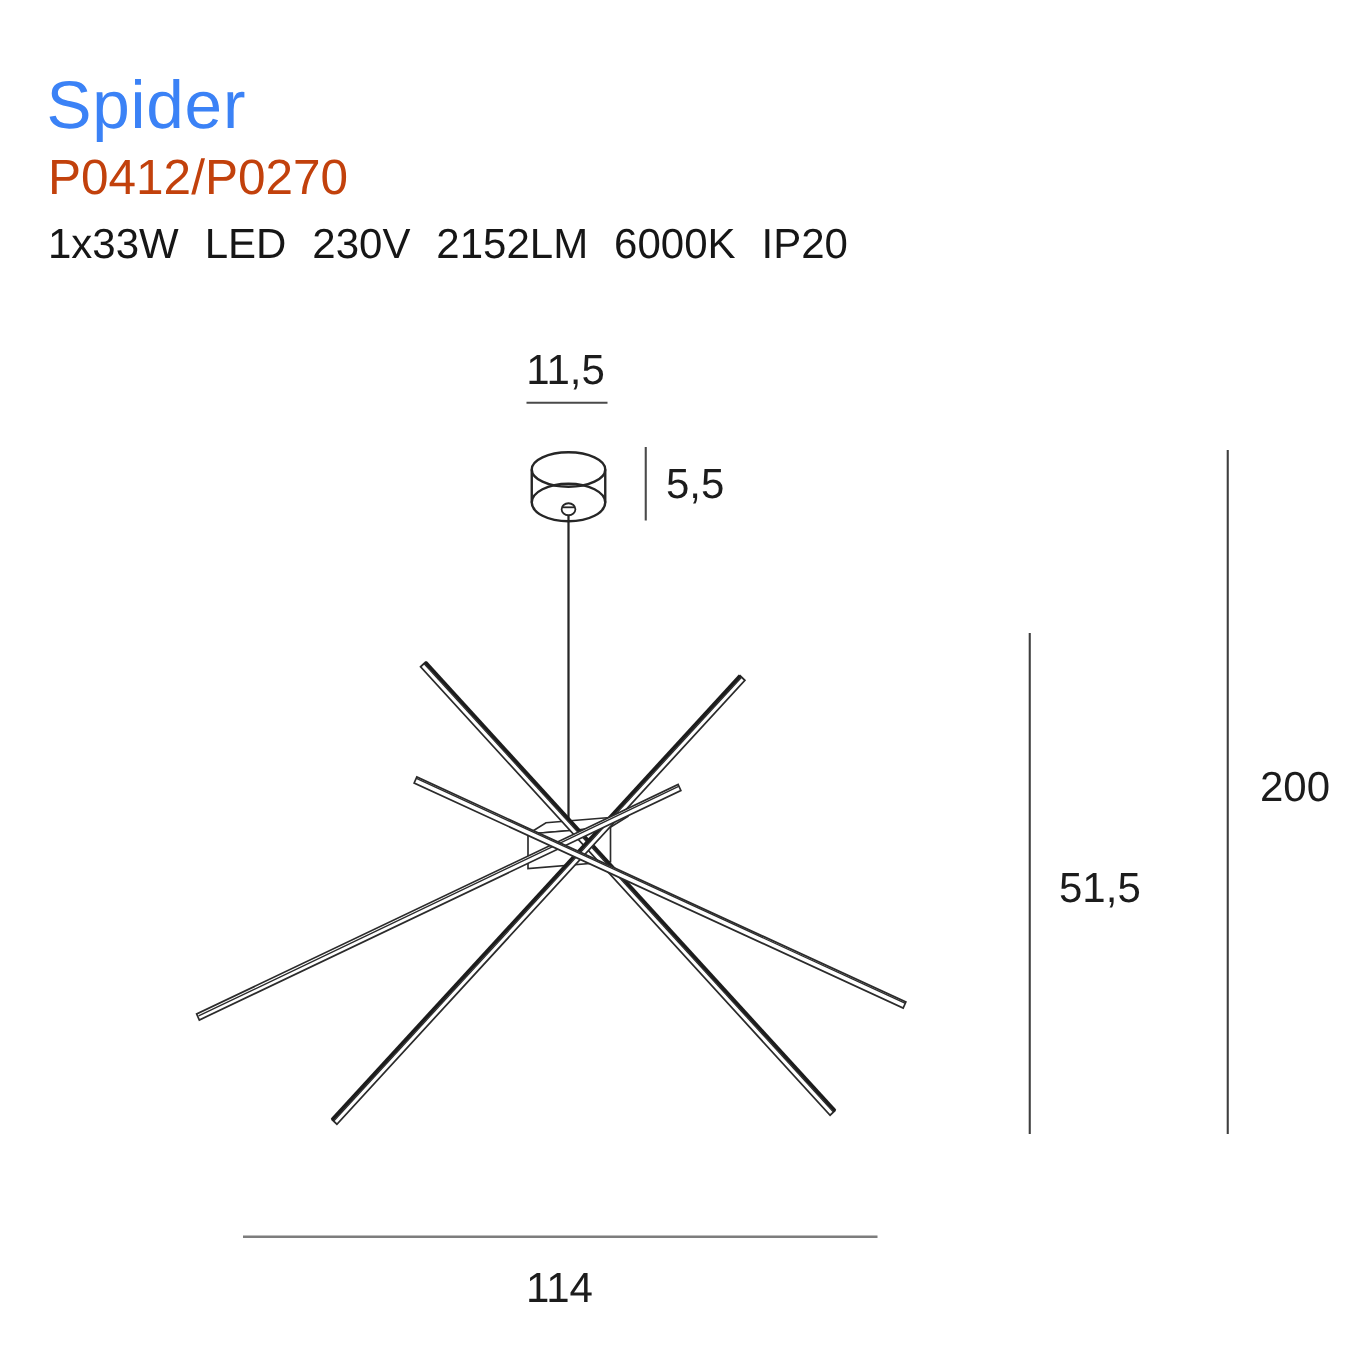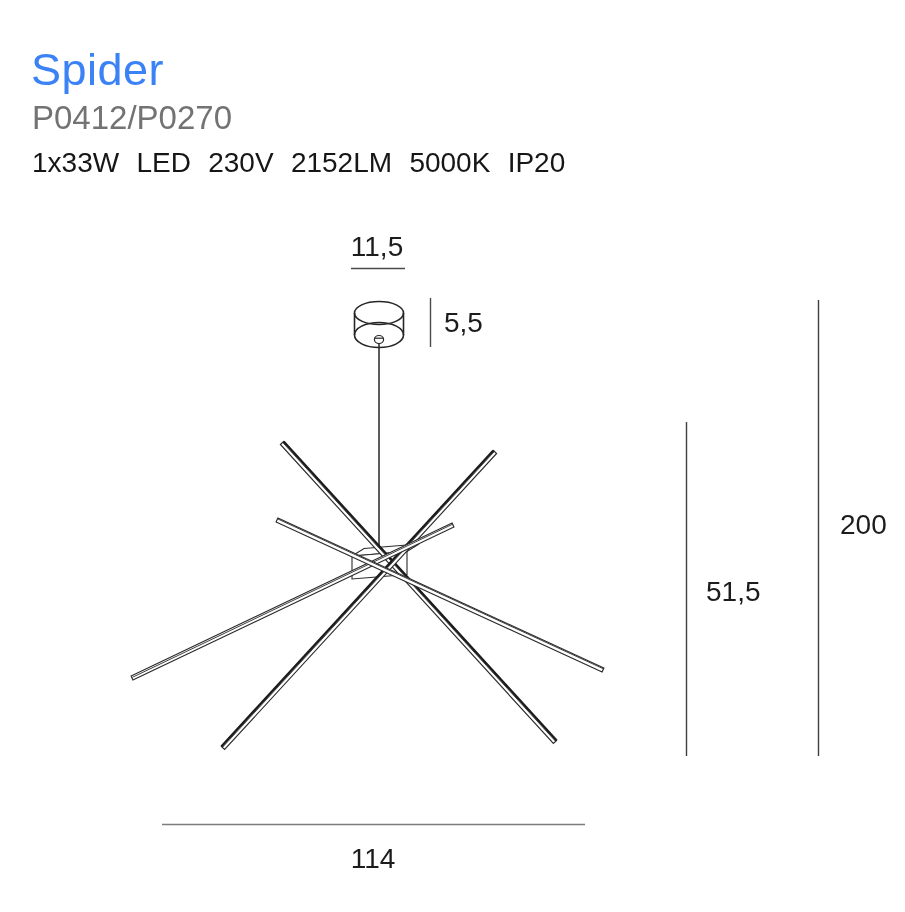--- a/index.html
+++ b/index.html
@@ -5,37 +5,37 @@
   html,body{margin:0;padding:0;}
   body{
     width:905px;height:912px;background:#ffffff;position:relative;overflow:hidden;
     font-family:"Liberation Sans",sans-serif;color:#1c1c1c;
   }
   .hdr-title{
     position:absolute;left:31px;top:47px;font-size:45px;line-height:1;
     letter-spacing:0.5px;color:#3b82f6;
   }
   .hdr-model{
-    position:absolute;left:32px;top:101px;font-size:33px;line-height:1;color:#737373;
+    position:absolute;left:32px;top:101px;font-size:33px;line-height:1;color:#c2410c;
   }
   .hdr-specs{
     position:absolute;left:32px;top:149px;font-size:28px;line-height:1;color:#161616;
     word-spacing:0.34em;
   }
   .drawing{position:absolute;left:0;top:0;}
   .dim-label{
     font-family:"Liberation Sans",sans-serif;font-size:28px;fill:#1c1c1c;
   }
 </style>
 </head>
 <body>
 
 <div class="hdr-title">Spider</div>
 <div class="hdr-model">P0412/P0270</div>
-<div class="hdr-specs">1x33W LED 230V 2152LM 5000K IP20</div>
+<div class="hdr-specs">1x33W LED 230V 2152LM 6000K IP20</div>
 
 <svg class="drawing" width="905" height="912" viewBox="0 0 905 912">
 
   <line x1="379" y1="343" x2="379" y2="575" stroke="#262626" stroke-width="1.5"></line>
 
   <g fill="none" stroke="#262626" stroke-width="1.6">
     <ellipse cx="379" cy="335" rx="24.5" ry="12.5"></ellipse>
     <line x1="354.5" y1="313" x2="354.5" y2="335"></line>
     <line x1="403.5" y1="313" x2="403.5" y2="335"></line>
     <ellipse cx="379" cy="313" rx="24.5" ry="11.5"></ellipse>

